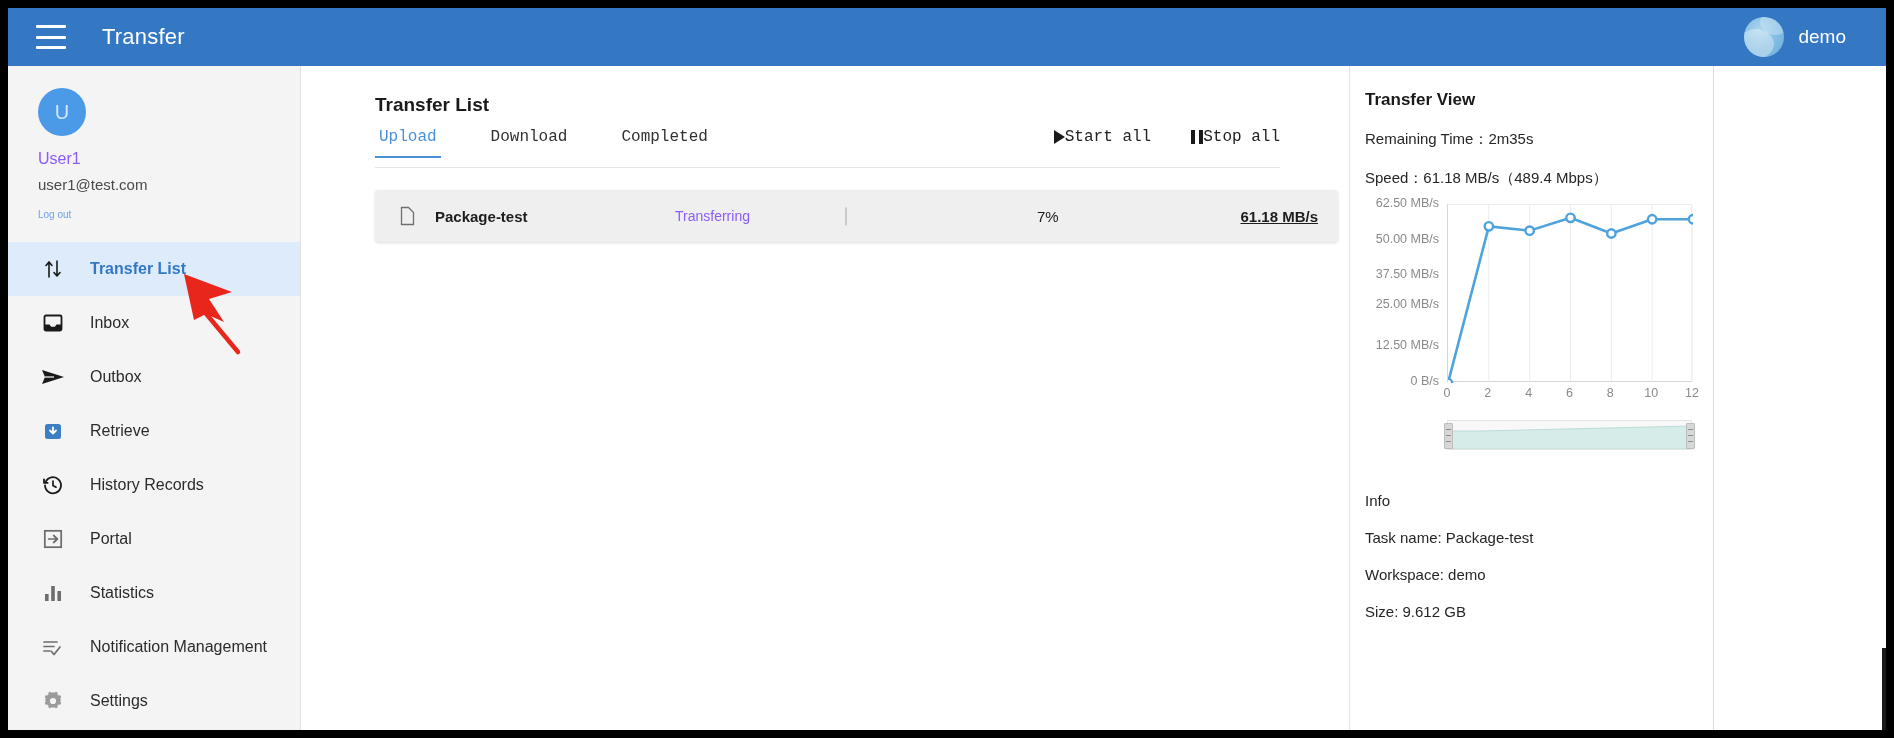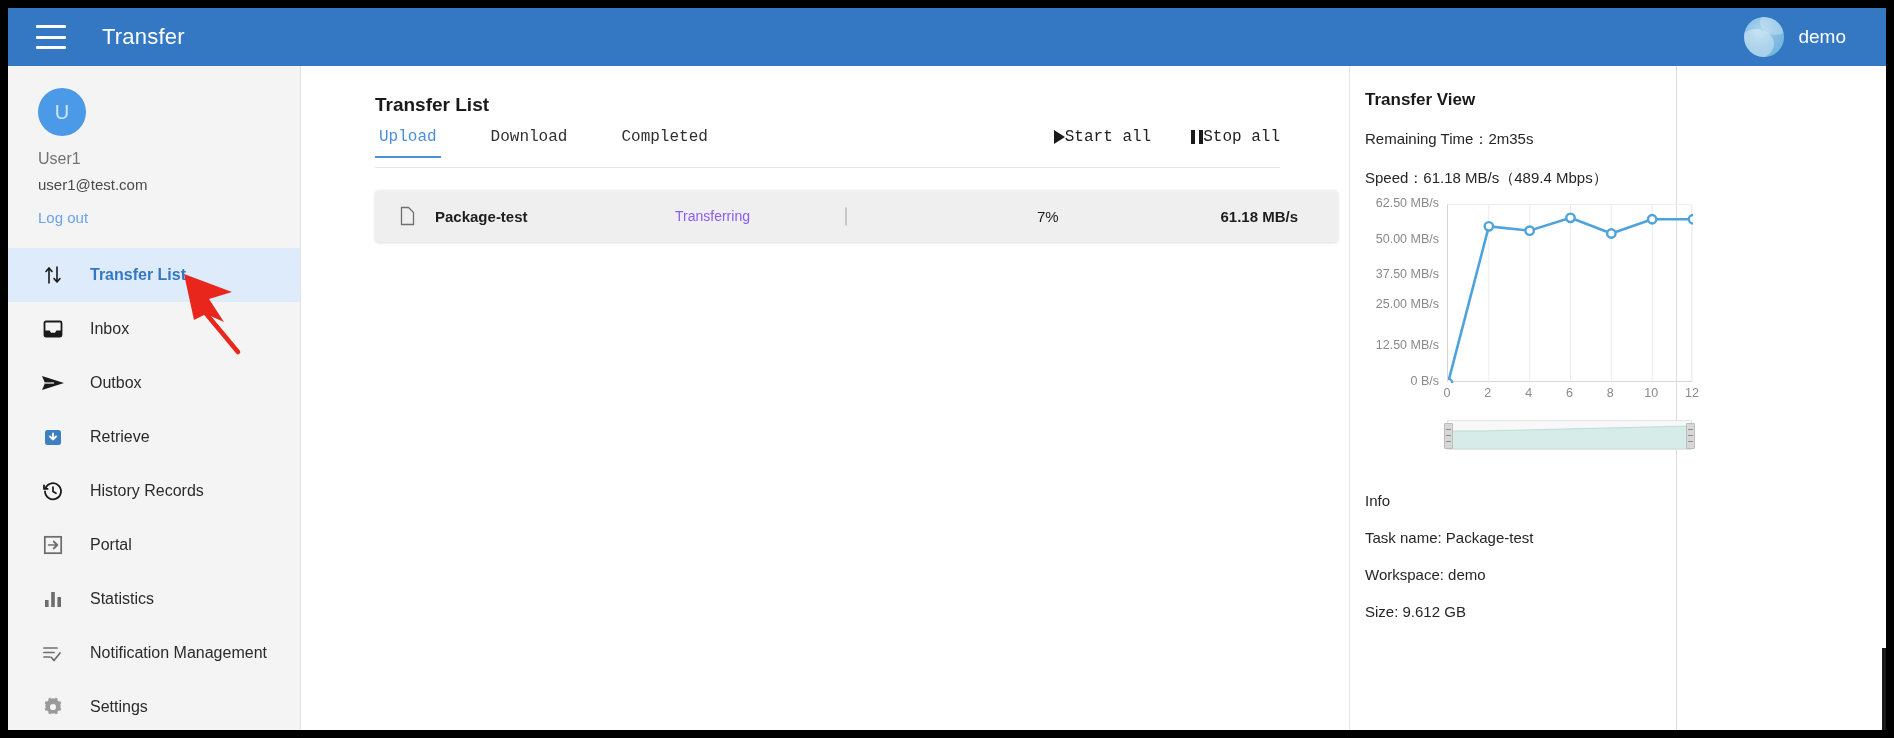--- a/index.html
+++ b/index.html
@@ -65,23 +65,23 @@
     border-right: 1px solid #e2e2e2;
     overflow: hidden;
   }
   #profile { padding: 22px 0 0 30px; }
   #profile-avatar {
     width: 48px; height: 48px; border-radius: 50%;
     background: #4a9ae8;
     color: #cfe6fb; font-size: 20px;
     display: flex; align-items: center; justify-content: center;
   }
-  #profile-name { margin-top: 14px; font-size: 16px; color: #737373; }
+  #profile-name { margin-top: 14px; font-size: 16px; color: #8b5cf6; }
   #profile-email { margin-top: 8px; font-size: 15px; color: #4a4a4a; }
-  #logout { margin-top: 16px; font-size: 15px; color: #6ba3e8; cursor: pointer; }
+  #logout { margin-top: 16px; font-size: 10px; color: #6ba3e8; cursor: pointer; }
 
   #nav { margin-top: 22px; }
   .nav-item {
     display: flex; align-items: center;
     height: 54px; padding-left: 30px; cursor: pointer;
     font-size: 16px; color: #2b2b2b;
   }
   .nav-item.active { background: #ddebfa; color: #3478c4; font-weight: bold; }
   .nav-icon {
     width: 30px; height: 24px; margin-right: 22px;
@@ -133,26 +133,26 @@
   #row-name { margin-left: 16px; font-weight: bold; font-size: 15px; width: 240px; }
   #row-status { width: 170px; font-size: 14px; color: #8b5cf6; }
   #row-progress-wrap { width: 170px; }
   .pbar {
     width: 158px; height: 11px;
     background: #f7f7f7; border: 1px solid #c9c9c9; border-radius: 6px;
     overflow: hidden;
   }
   .pfill { height: 100%; background: #2f7fd1; border-radius: 5px 0 0 5px; }
   #row-pct { width: 110px; margin-left: 22px; font-size: 15px; }
-  #row-speed { margin-left: auto; margin-right: 40px; font-weight: bold; font-size: 15px; }
+  #row-speed { margin-left: auto; margin-right: 20px; font-weight: bold; font-size: 15px; text-decoration: underline; }
 
   
   #rightpanel {
     position: absolute; left: 1343px; top: 58px;
-    width: 326px; height: 664px;
+    width: 363px; height: 664px;
     background: #ffffff;
     border-right: 1px solid #dcdcdc;
     padding: 24px 5px 0 14px;
   }
   #tv-title { font-size: 17px; font-weight: bold; color: #1a1a1a; }
   .tv-stat { margin-top: 20px; font-size: 15px; color: #262626; }
 
   #chart-area { position: relative; margin-top: 16px; width: 380px; height: 200px; }
   .ylabel {
     position: absolute; right: 306px;

